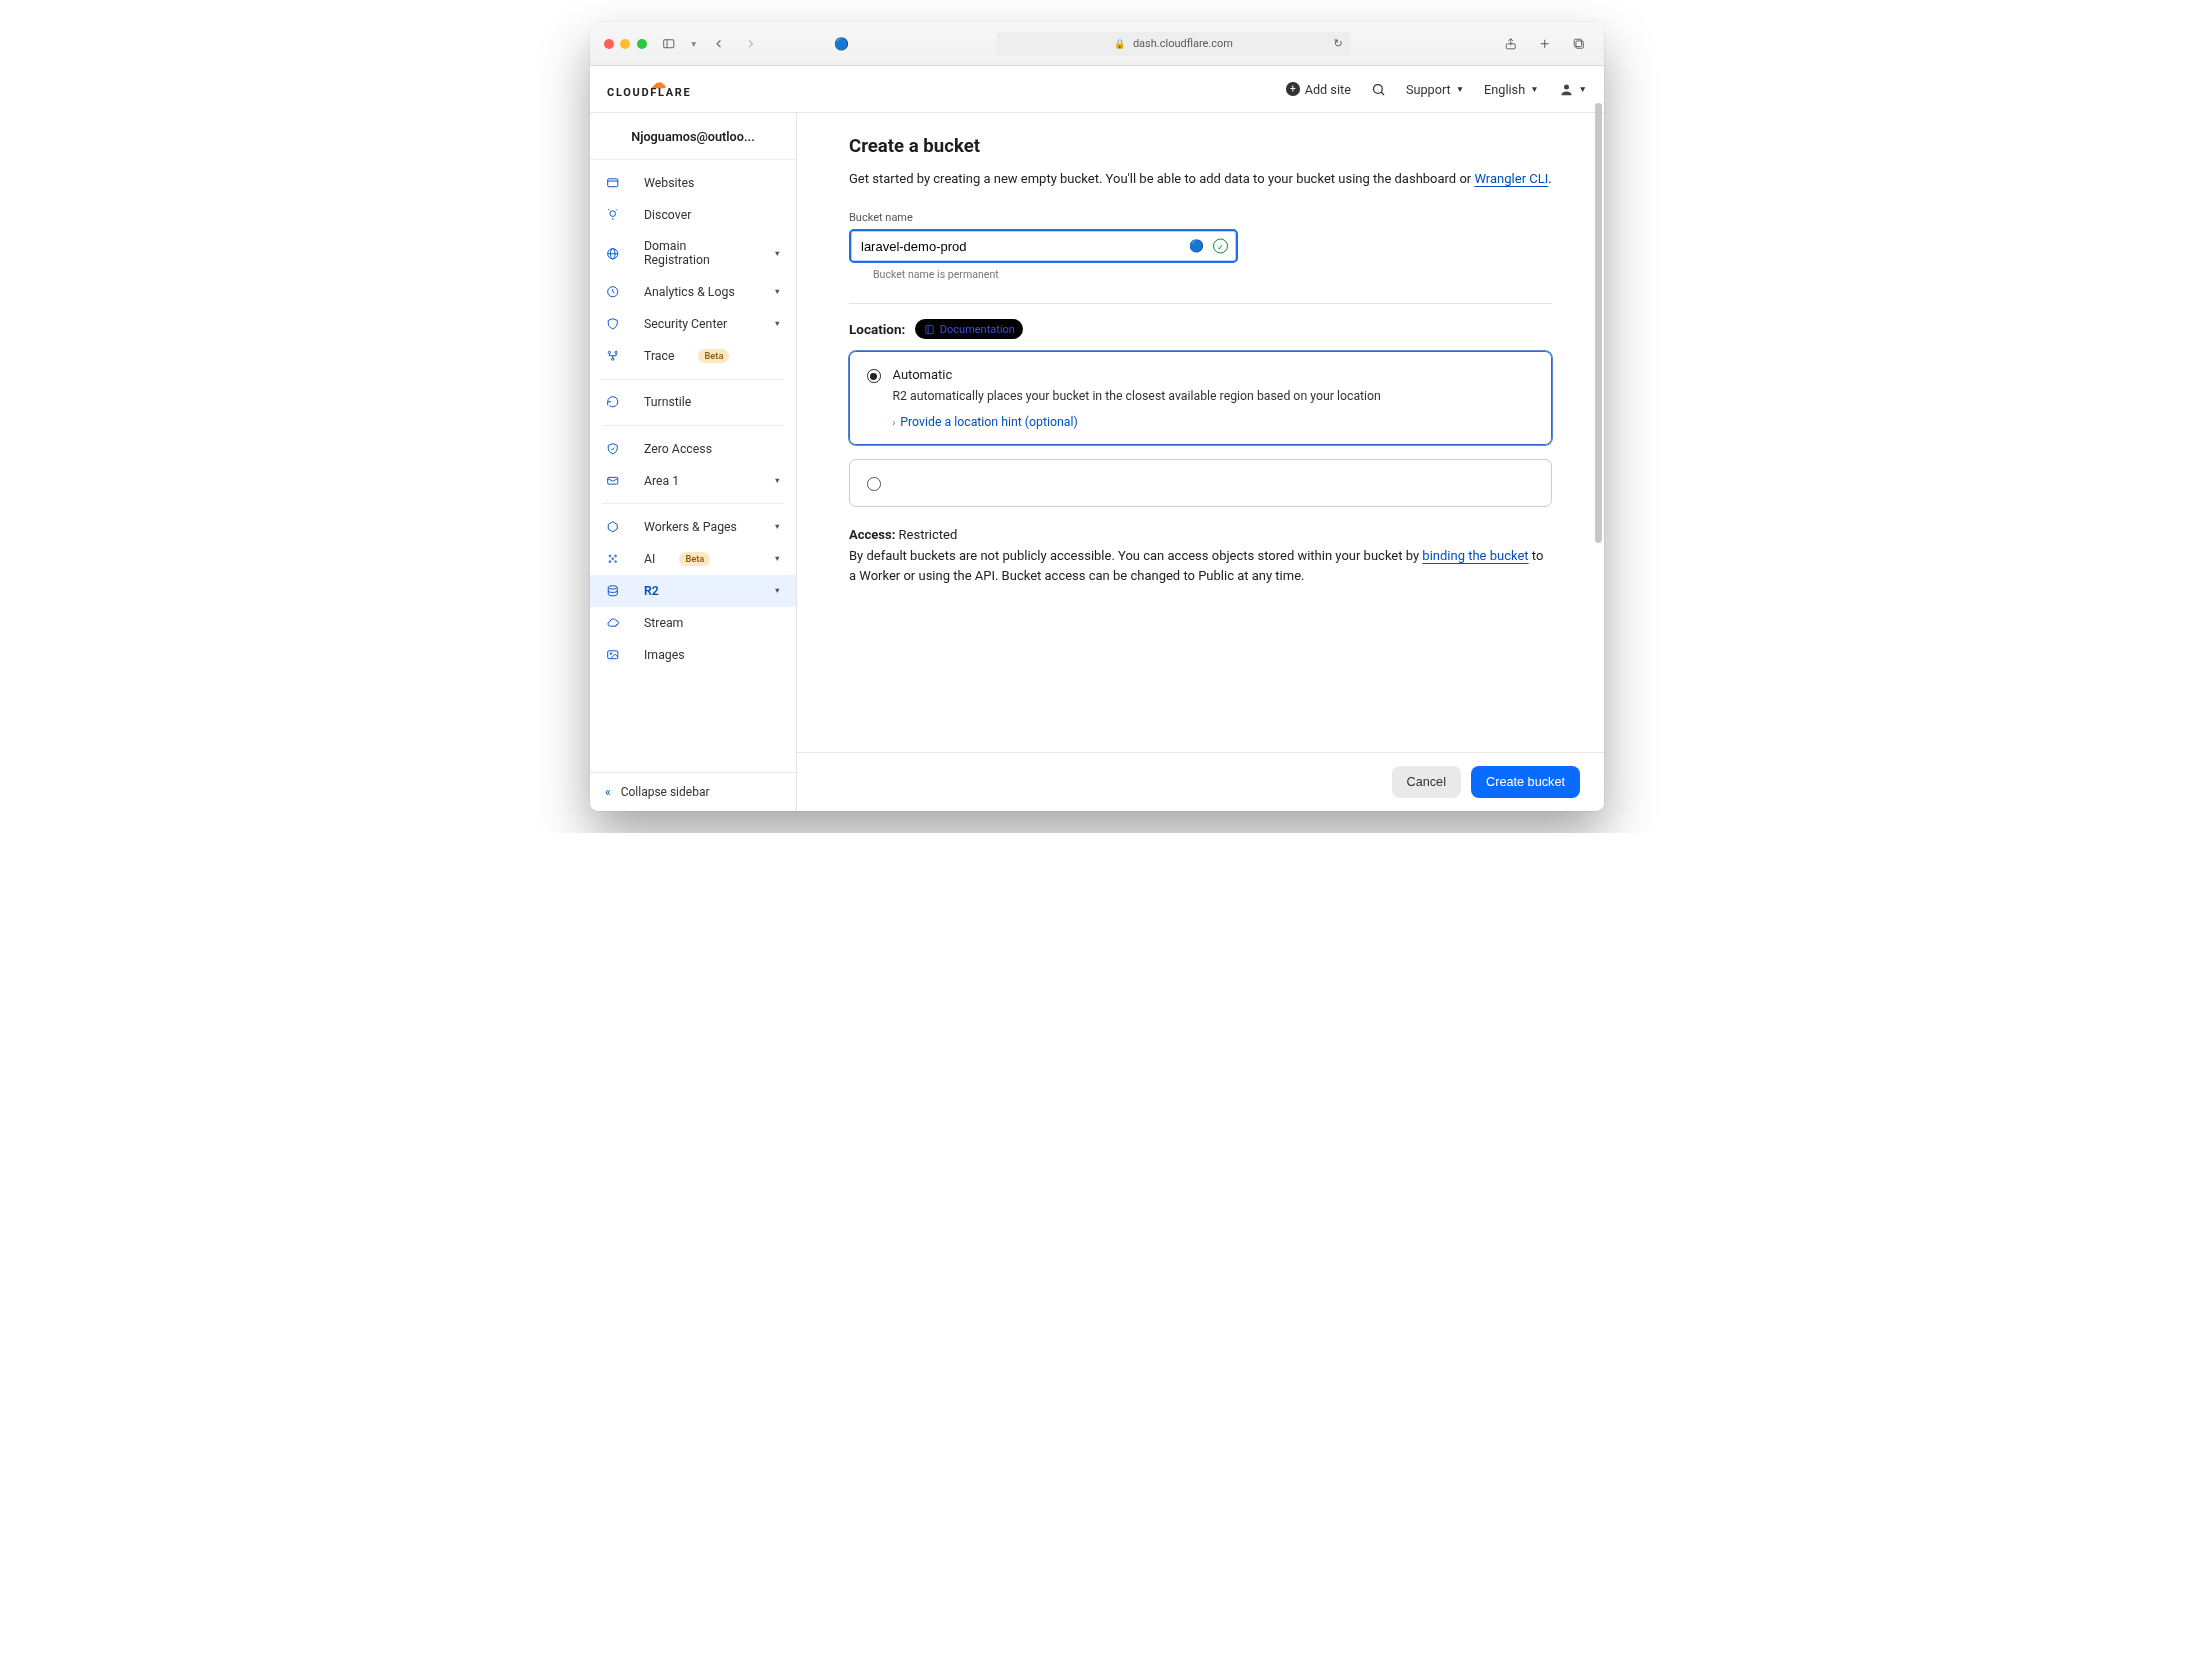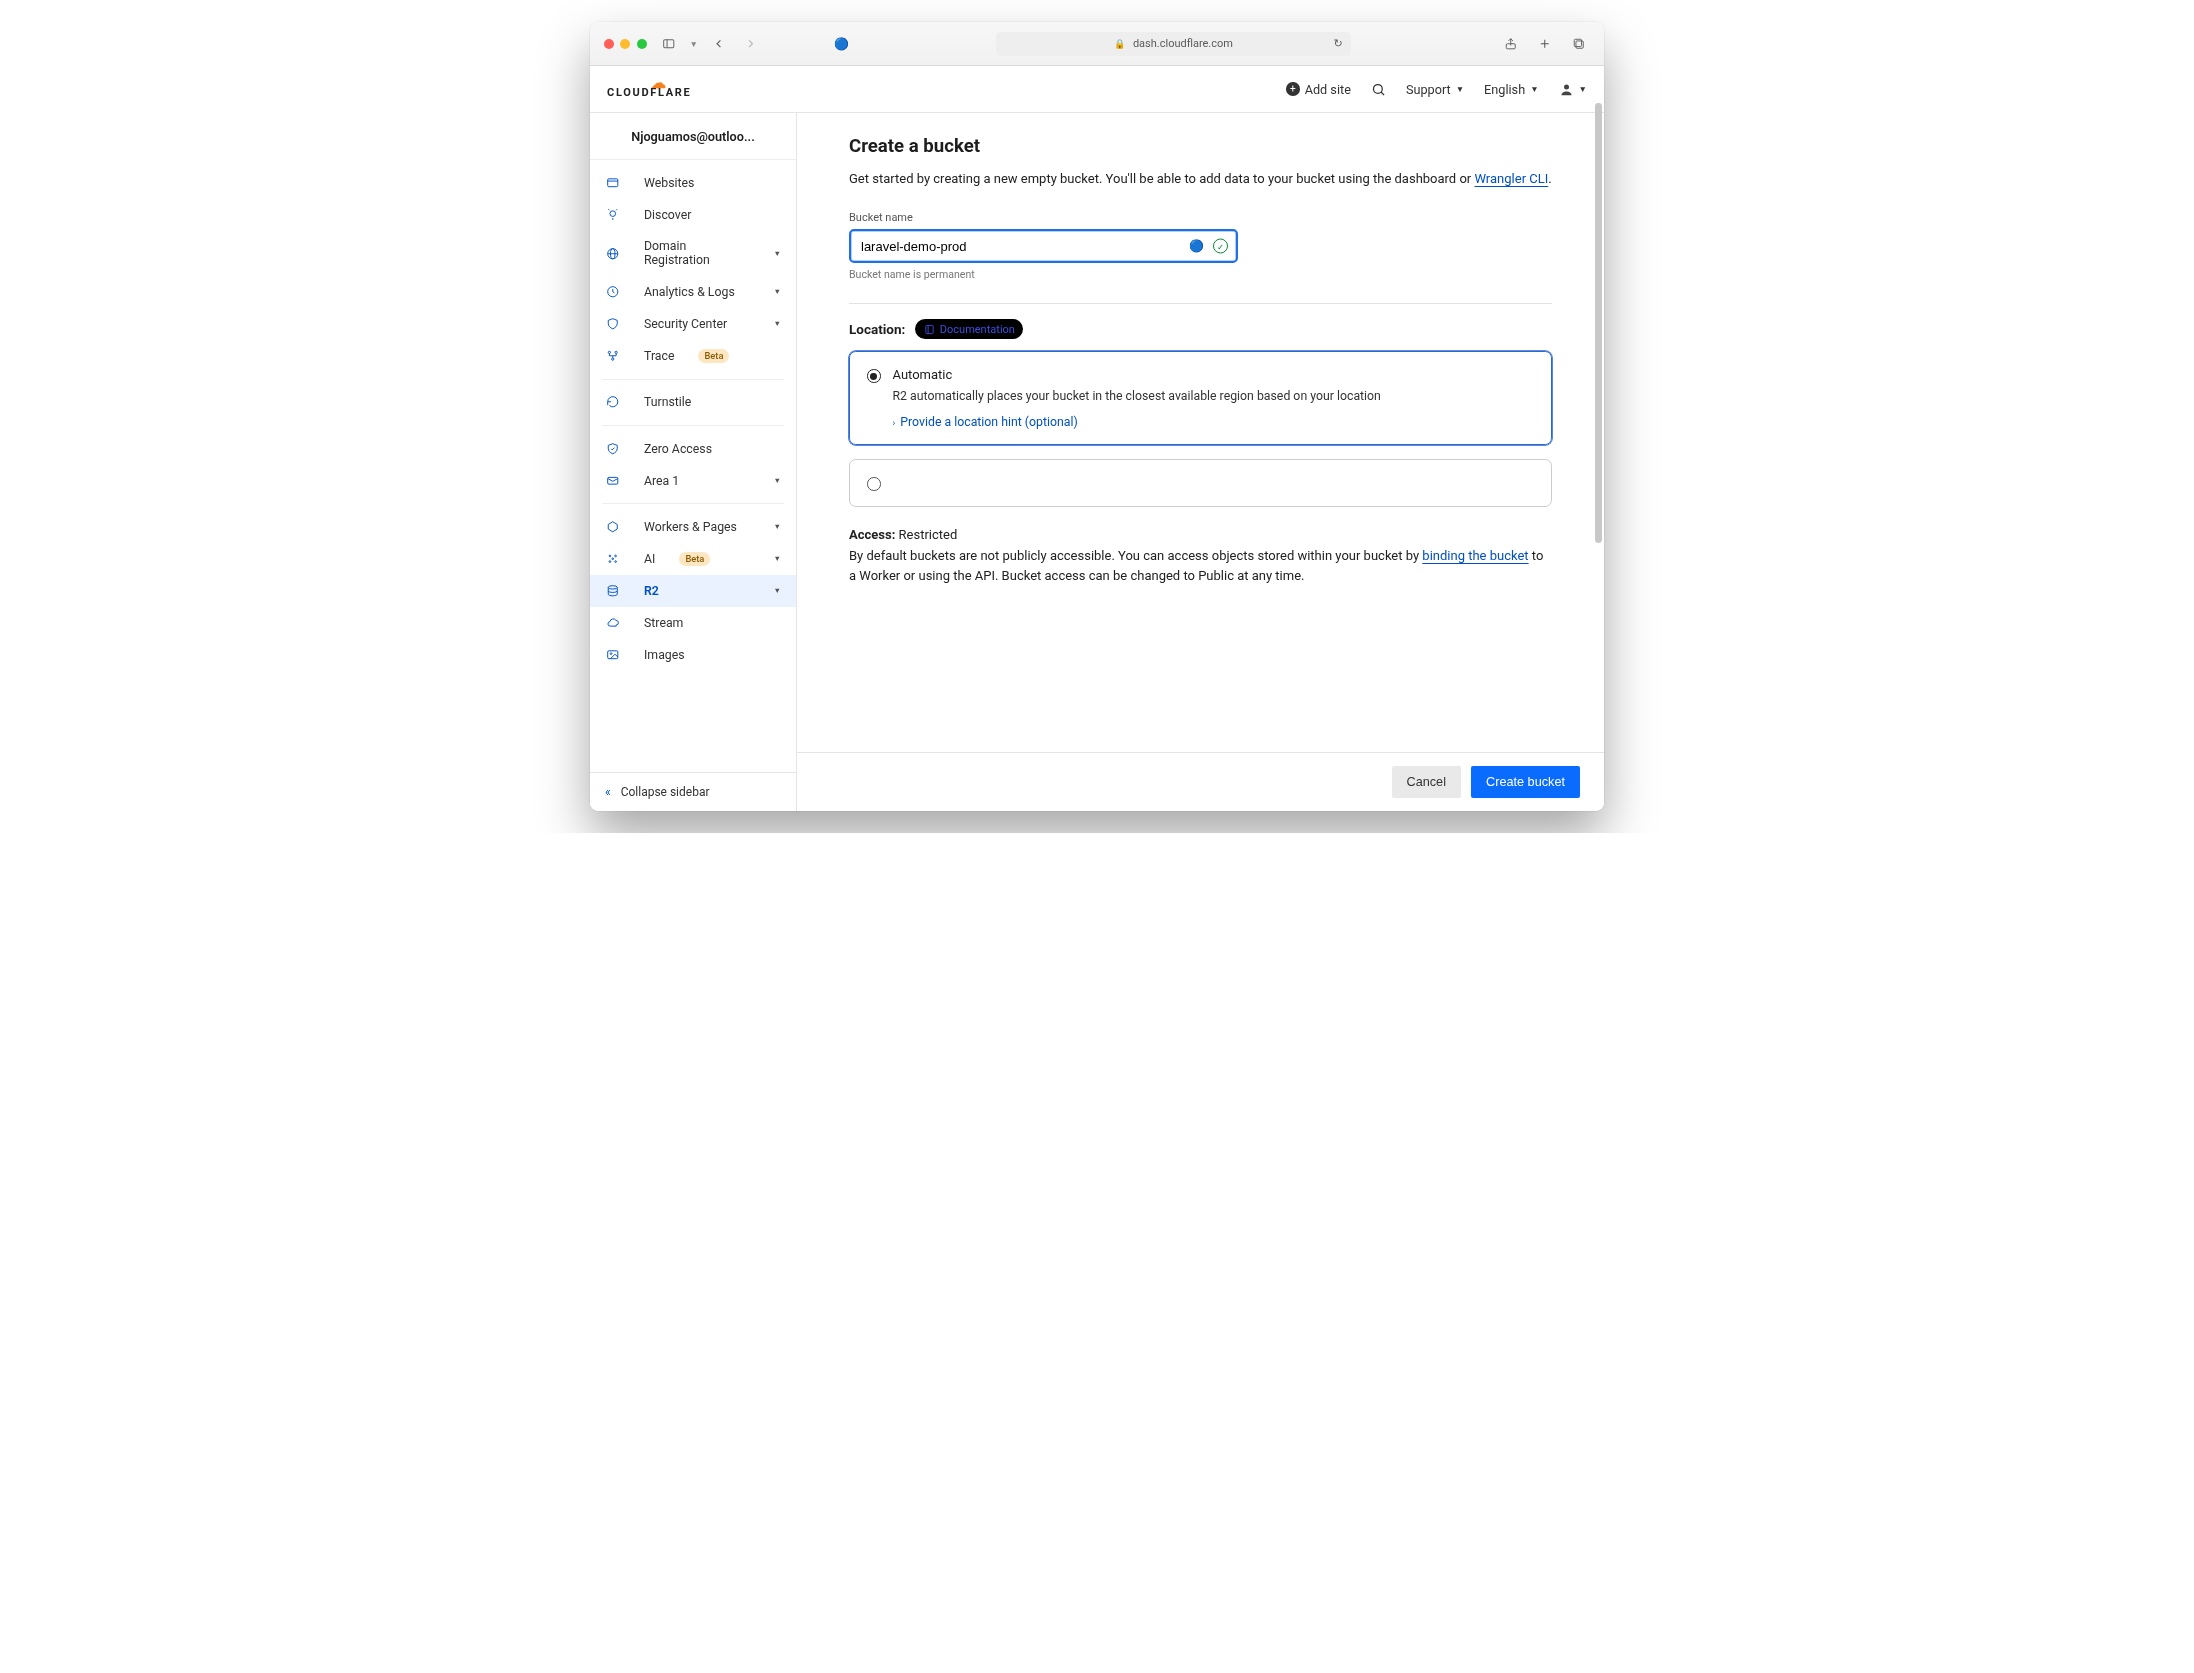--- a/index.html
+++ b/index.html
@@ -48,40 +48,40 @@
 .main { flex:1; overflow:auto; padding:22px 52px 85px 52px; position:relative; }
 .main::-webkit-scrollbar{width:8.5px}.main::-webkit-scrollbar-thumb{background:#ccc;border-radius:4.2px}
 h1 { font-size:18.6px; font-weight:700; margin-bottom:12px; }
 .intro { font-size:13px; line-height:1.55; color:#222; margin-bottom:22px; }
 .intro a, .main a { color:#0051c3; text-decoration:underline; text-underline-offset:2.5px; }
 .fld-label { font-size:11px; color:#555; margin-bottom:5px; }
 .inp-wrap { position:relative; width:389px; }
 .inp { width:100%; height:34px; border:2.5px solid #1f6fe5; border-radius:5px; padding:0 59px 0 10px; font-size:13px; outline:none; box-shadow: 0 0 0 0.8px #9bc0ff inset; }
 .inp-check { position:absolute; right:10px; top:50%; transform:translateY(-50%); width:15px;height:15px;border:1.3px solid #0a8a3a;border-radius:50%;display:flex;align-items:center;justify-content:center;color:#0a8a3a;font-size:8.5px;}
 .inp-ext { position:absolute; right:34px; top:50%; transform:translateY(-50%); font-size:12px;}
-.hint { font-size:10.6px; color:#777; margin-top:5px; margin-bottom:22px; }
+.hint { font-size:10.6px; color:#777; margin-top:5px; margin-bottom:22px;margin-left:24px; }
 hr.sec { border:none; border-top:0.8px solid #e2e2e2; margin-bottom:15px; }
 .sec-row { display:flex; align-items:center; gap:10px; margin-bottom:12px; }
 .sec-title { font-size:13.5px; font-weight:700; }
 .doc-pill { display:flex; align-items:center; gap:5px; background:#000000; color:#3b4ee0; padding:3.4px 8.5px; border-radius:12px; font-size:11px; cursor:pointer;}
 .opt { border:0.8px solid #ccc; border-radius:6.8px; padding:15px 17px; margin-bottom:13.5px; display:flex; gap:12px; }
 .opt.selected { border-color:#2c67d6; box-shadow:0 0 0 0.8px #2c67d6; }
 .radio { width:13.5px;height:13.5px;border:1.3px solid #555;border-radius:50%;margin-top:2.5px;flex-shrink:0;display:flex;align-items:center;justify-content:center;}
 .opt.selected .radio{border-color:#222}
 .opt.selected .radio::after{content:"";width:6.8px;height:6.8px;background:#222;border-radius:50%;}
 .opt-body { flex:1; }
 .opt-title { font-weight:400; font-size:13px; margin-bottom:5px; }
 .opt-desc { font-size:12.3px; color:#333; line-height:1.5; }
 .opt-link { margin-top:10px; display:flex; align-items:center; gap:5px; color:#0051c3; font-size:12.3px; cursor:pointer;}
 .opt-link .arr{font-size:9.3px}
 .access { font-size:13px; color:#222; line-height:1.55; margin-top:18.6px; }
 .access b { font-weight:700; }
 
 .footer-bar { position:absolute; bottom:0; left:207px; right:0; height:59px; border-top:0.8px solid #e5e5e5; background:#fff; display:flex; align-items:center; justify-content:flex-end; gap:10px; padding:0 24px; }
-.btn { height:32px; padding:0 15px; border-radius:2px; font-size:12.7px; cursor:pointer; border:none; display:flex; align-items:center;}
+.btn { height:32px; padding:0 15px; border-radius:8px; font-size:12.7px; cursor:pointer; border:none; display:flex; align-items:center;}
 .btn-cancel { background:#e9e9e9; color:#333; }
 .btn-primary { background:#0a6cff; color:#fff; }
 
 .vscroll { position:absolute; right:2.5px; top:81px; width:6.8px; height:440px; background:#c8c8c8; border-radius:3.4px; }
 </style>
 </head>
 <body>
 
 <div class="outer">
 <div class="window">

